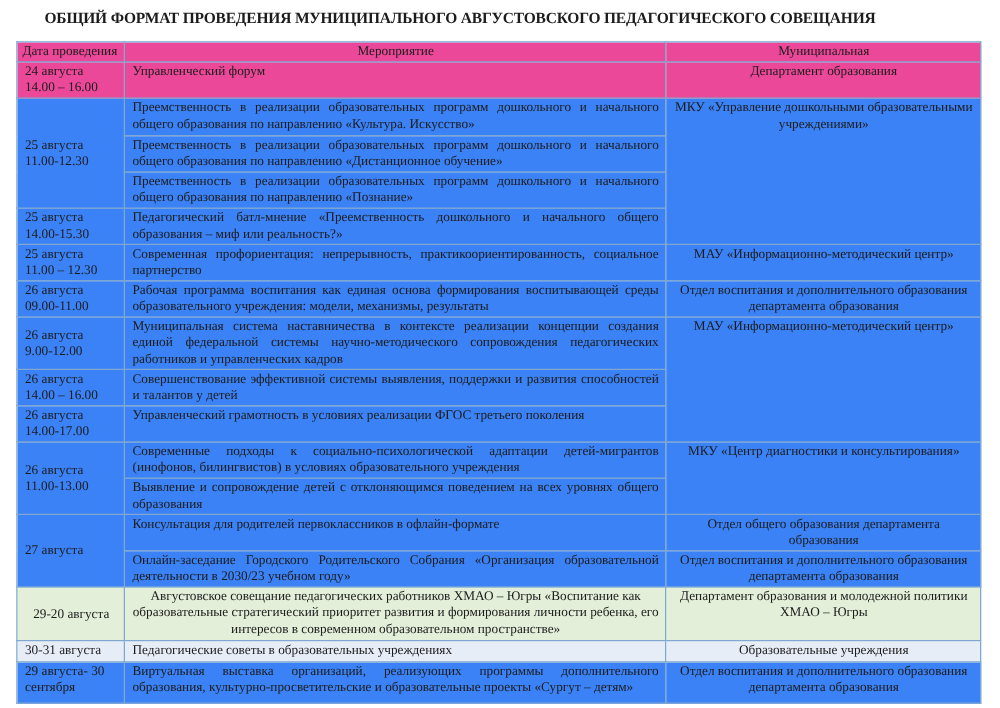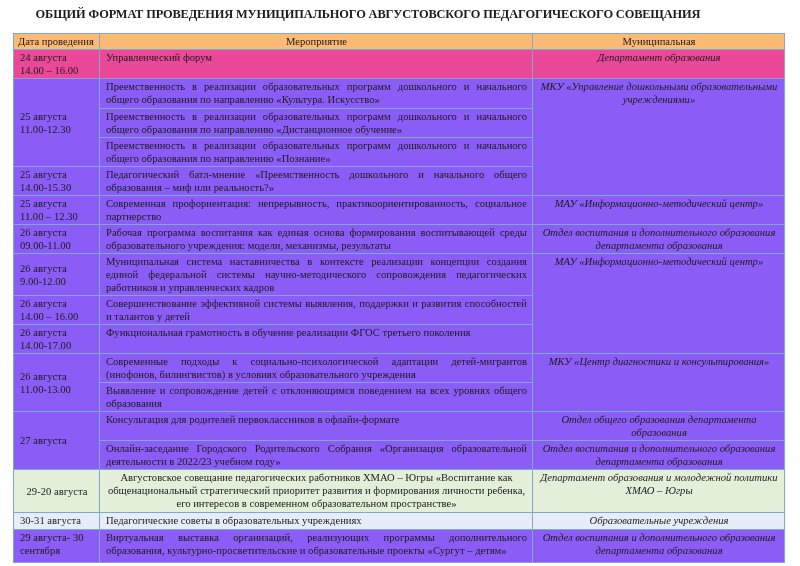--- a/index.html
+++ b/index.html
@@ -7,28 +7,28 @@
          font-family: "Liberation Serif", "DejaVu Serif", serif; color: #1c1c1c; }
   .title { position: absolute; left: 0; top: 7px; width: 736px; text-align: center;
            font-weight: bold; font-size: 12.4px; letter-spacing: -0.15px; }
   table.sched { position: absolute; left: 13px; top: 33px; width: 771px;
                 border-collapse: collapse; table-layout: fixed; font-size: 10.6px; line-height: 13px; }
   table.sched td, table.sched th { border: 1.5px solid #7fa7d0; padding: 1px 5px 1px 6px;
                 vertical-align: top; font-weight: normal; }
   table.sched col.c1 { width: 86px; }
   table.sched col.c2 { width: 433px; }
   table.sched col.c3 { width: 252px; }
-  th { background: #fdba74; text-align: center; height: 12px; padding-top: 1px !important; }
+  th { background: #ec4899; text-align: center; height: 12px; padding-top: 1px !important; }
   th.h-date { text-align: left; padding-left: 4px !important; }
   td.date { text-align: left; }
   td.date.mid { vertical-align: middle; }
   td.event { text-align: justify; }
-  td.resp { text-align: center; vertical-align: middle; padding-left: 3px; padding-right: 3px; font-style: italic; }
+  td.resp { text-align: center; vertical-align: middle; padding-left: 3px; padding-right: 3px; }
   tr.orange td { background: #ec4899; }
-  tr.blue td { background: #8b5cf6; }
+  tr.blue td { background: #3b82f6; }
   tr.green td { background: #e3efd9; text-align: center; }
   tr.light td { background: #e7edf7; margin-left: 48px; }
 </style>
 </head>
 <body>
 
 <div class="title">ОБЩИЙ ФОРМАТ ПРОВЕДЕНИЯ МУНИЦИПАЛЬНОГО АВГУСТОВСКОГО ПЕДАГОГИЧЕСКОГО СОВЕЩАНИЯ</div>
 
 <table class="sched">
   <colgroup>
@@ -86,45 +86,45 @@
       <td class="resp" rowspan="3">МАУ «Информационно-методический центр»</td>
     </tr>
 
     <tr class="blue" style="height:28px">
       <td class="date">26 августа<br>14.00 – 16.00</td>
       <td class="event">Совершенствование эффективной системы выявления, поддержки и развития способностей и талантов у детей</td>
     </tr>
 
     <tr class="blue" style="height:28px">
       <td class="date">26 августа<br>14.00-17.00</td>
-      <td class="event">Функциональная грамотность в обучение реализации ФГОС третьего поколения</td>
+      <td class="event">Управленческий грамотность в условиях реализации ФГОС третьего поколения</td>
     </tr>
 
     <tr class="blue" style="height:27px">
       <td class="date mid" rowspan="2">26 августа<br>11.00-13.00</td>
       <td class="event">Современные подходы к социально-психологической адаптации детей-мигрантов (инофонов, билингвистов) в условиях образовательного учреждения</td>
       <td class="resp" rowspan="2">МКУ «Центр диагностики и консультирования»</td>
     </tr>
     <tr class="blue" style="height:29px">
       <td class="event">Выявление и сопровождение детей с отклоняющимся поведением на всех уровнях общего образования</td>
     </tr>
 
     <tr class="blue" style="height:16px">
       <td class="date mid" rowspan="2">27 августа</td>
       <td class="event">Консультация для родителей первоклассников в офлайн-формате</td>
       <td class="resp">Отдел общего образования департамента образования</td>
     </tr>
     <tr class="blue" style="height:28px">
-      <td class="event">Онлайн-заседание Городского Родительского Собрания «Организация образовательной деятельности в 2022/23 учебном году»</td>
+      <td class="event">Онлайн-заседание Городского Родительского Собрания «Организация образовательной деятельности в 2030/23 учебном году»</td>
       <td class="resp">Отдел воспитания и дополнительного образования департамента образования</td>
     </tr>
 
     <tr class="green" style="height:43px">
       <td class="date mid">29-20 августа</td>
-      <td class="event">Августовское совещание педагогических работников ХМАО – Югры «Воспитание как общенациональный стратегический приоритет развития и формирования личности ребенка, его интересов в современном образовательном пространстве»</td>
+      <td class="event">Августовское совещание педагогических работников ХМАО – Югры «Воспитание как образовательные стратегический приоритет развития и формирования личности ребенка, его интересов в современном образовательном пространстве»</td>
       <td class="resp">Департамент образования и молодежной политики ХМАО – Югры</td>
     </tr>
 
     <tr class="light" style="height:17px">
       <td class="date">30-31 августа</td>
       <td class="event">Педагогические советы в образовательных учреждениях</td>
       <td class="resp">Образовательные учреждения</td>
     </tr>
 
     <tr class="blue" style="height:33px">

